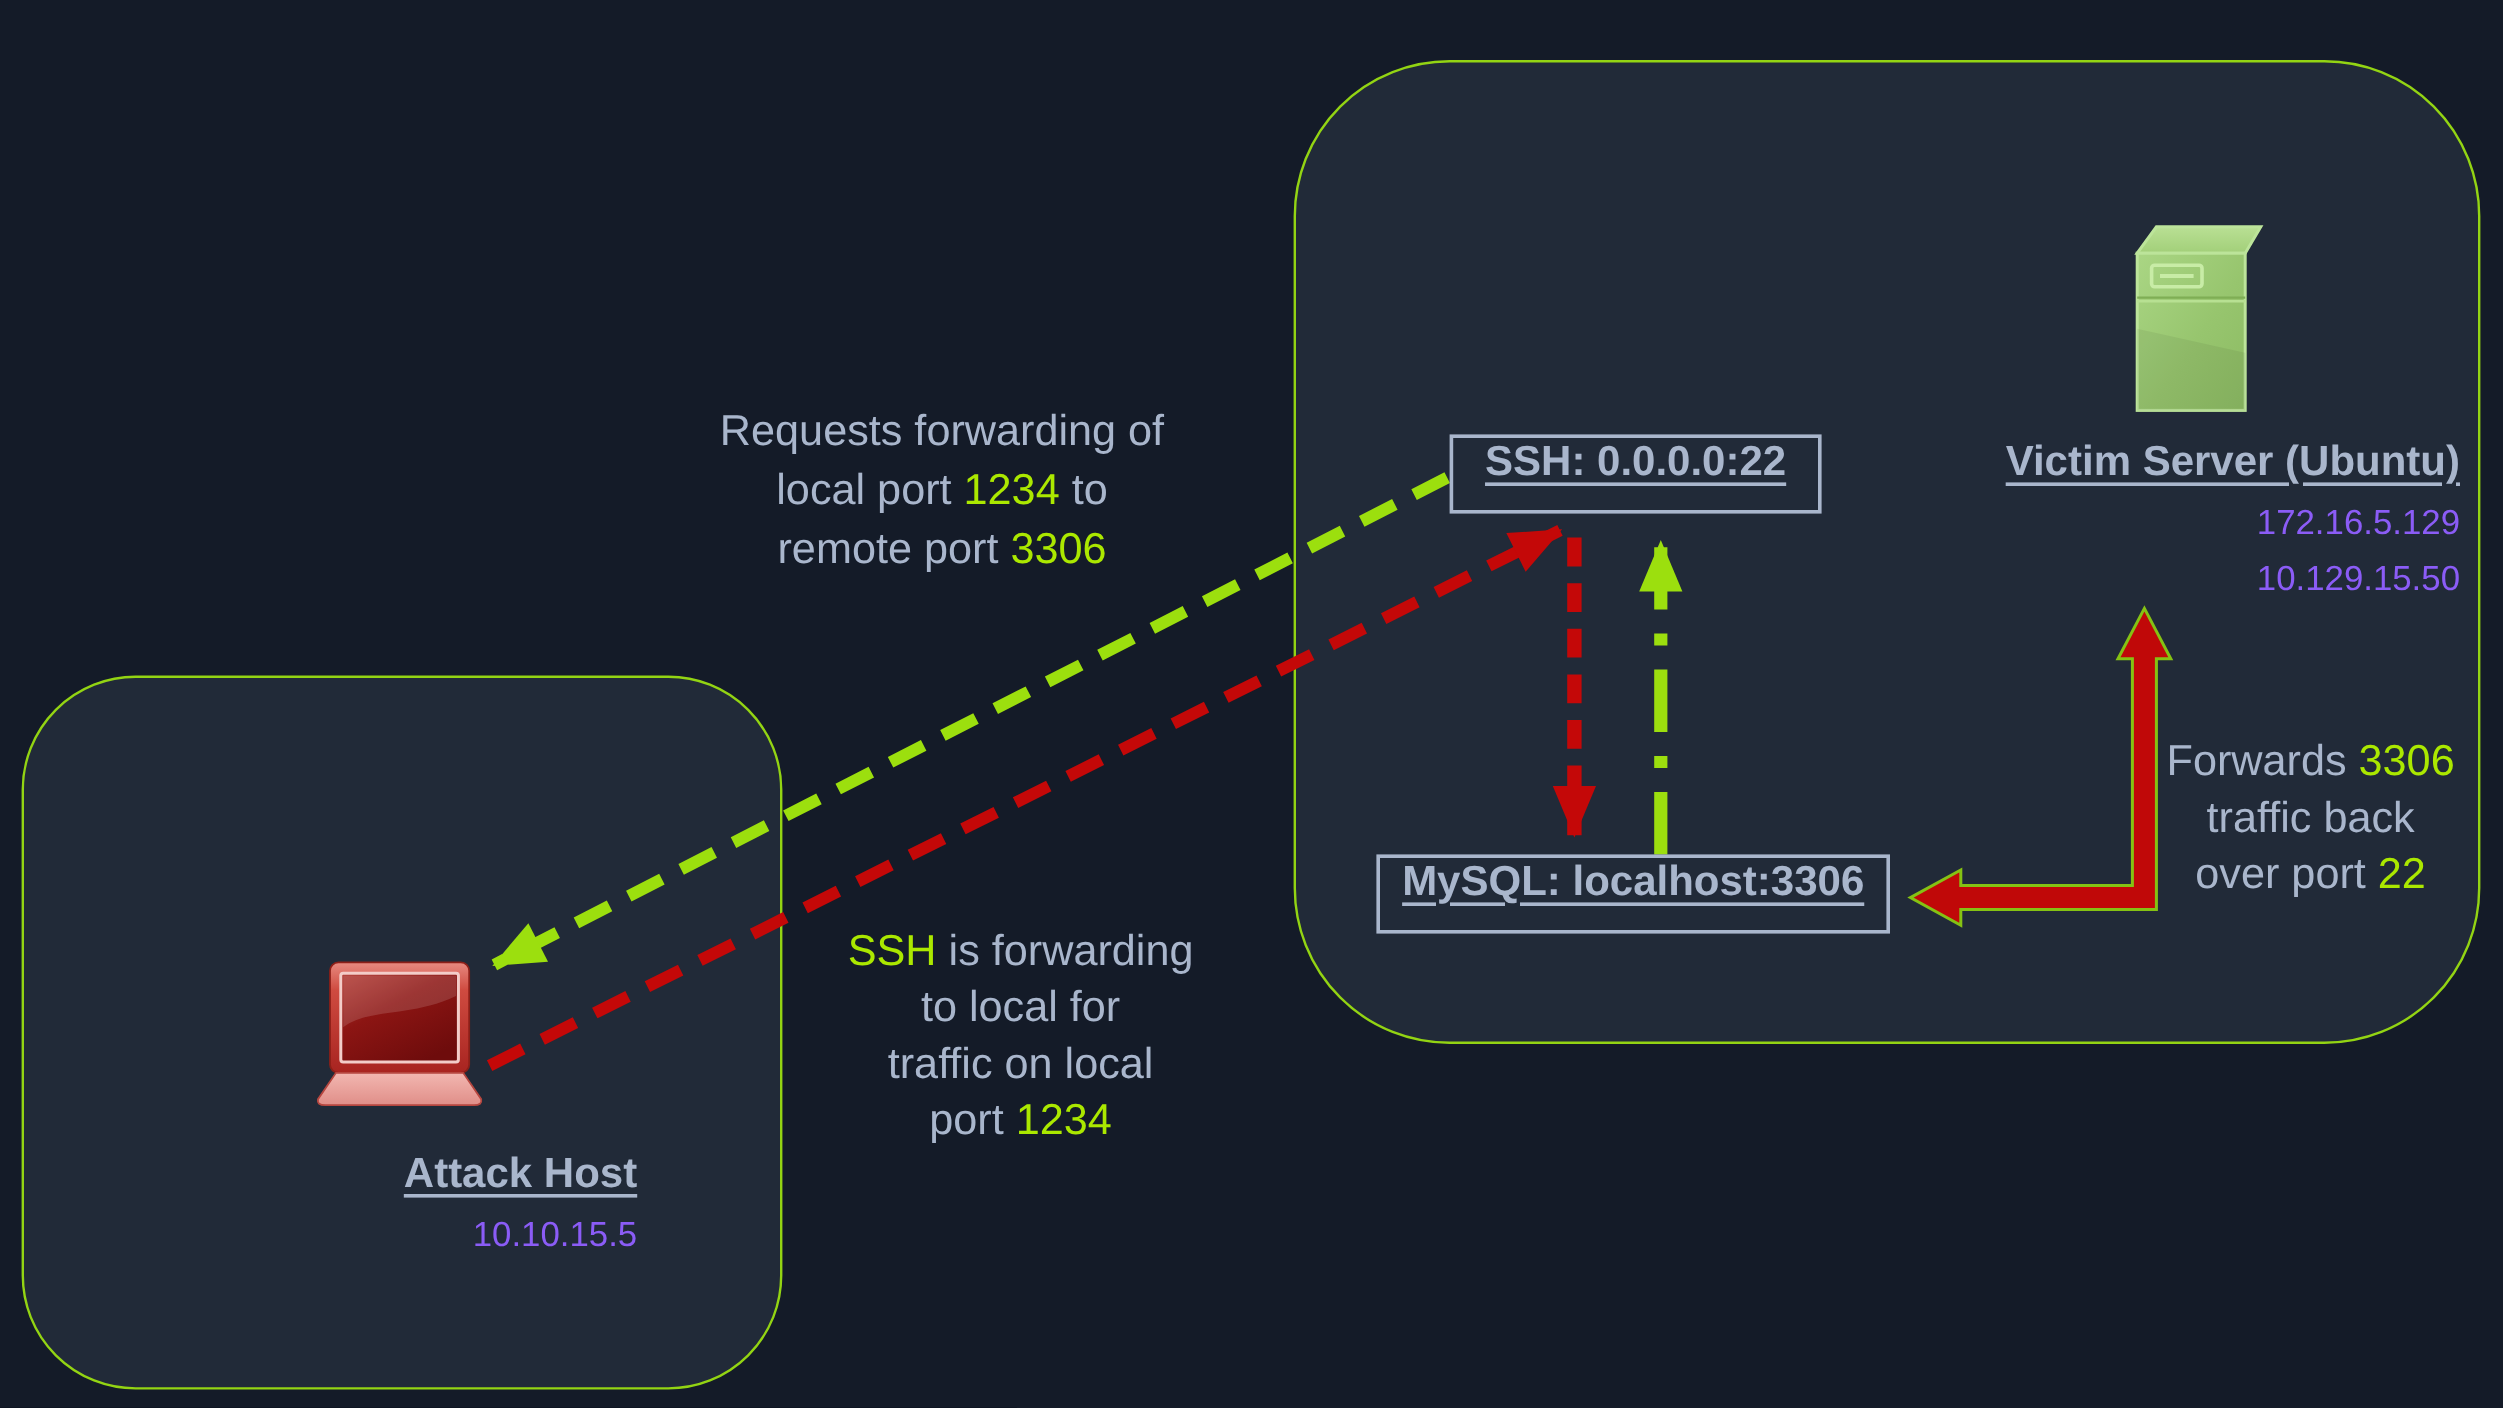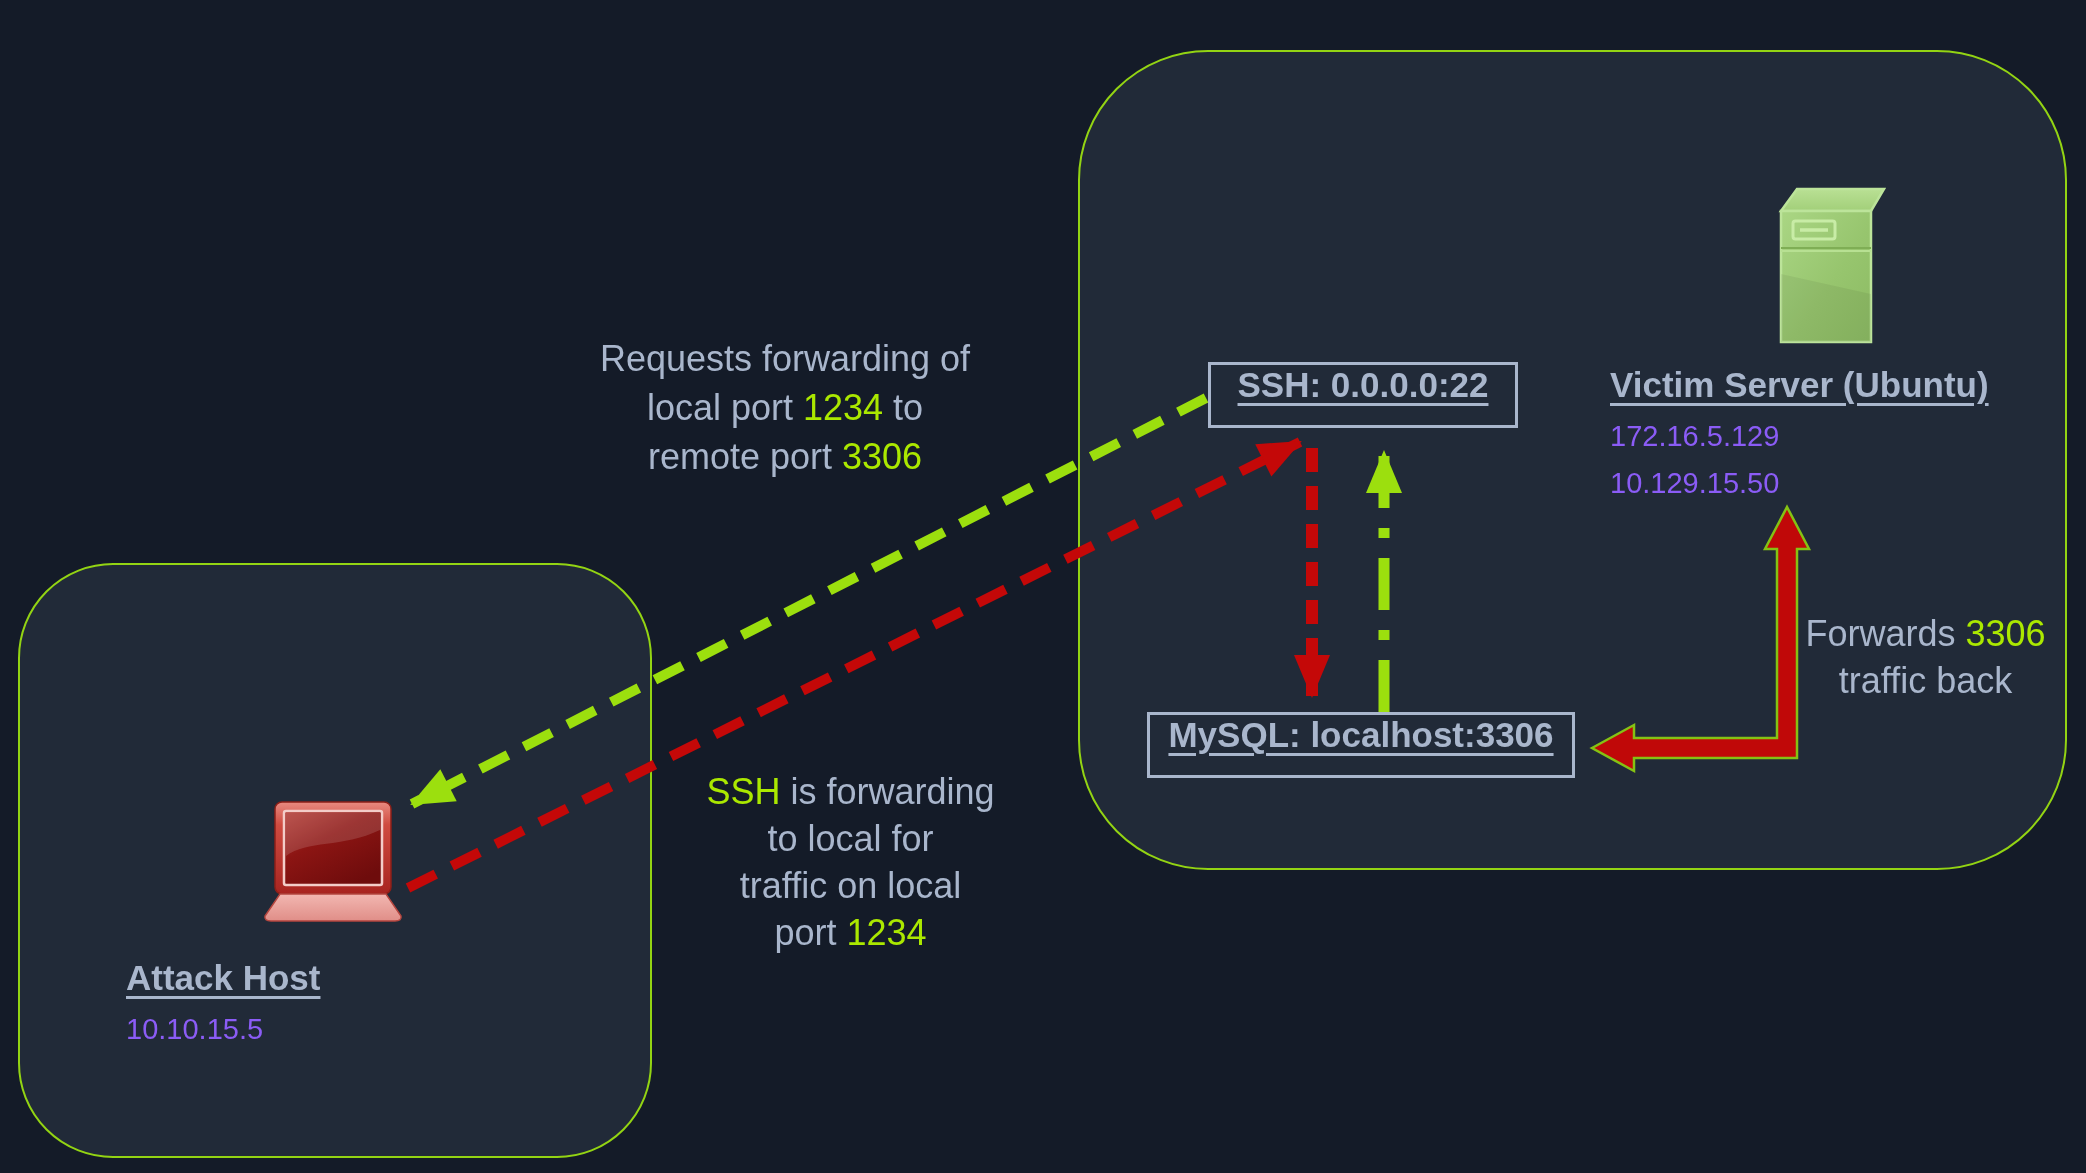--- a/index.html
+++ b/index.html
@@ -26,21 +26,21 @@
     display:flex;justify-content:center;
     background:transparent;
   }
   .svc-box.ssh{left:1208px;top:362px;width:310px;height:66px;}
   .svc-box.mysql{left:1147px;top:712px;width:428px;height:66px;}
   .svc-label{
     font-weight:bold;font-size:35px;color:#a9b6cc;
     text-decoration:underline;text-decoration-thickness:3px;text-underline-offset:6px;
     white-space:nowrap;
   }
-  .node-caption{position:absolute;text-align:left;}
+  .node-caption{position:absolute;text-align:right;}
   .node-title{
     font-weight:bold;font-size:35px;color:#a9b6cc;
     text-decoration:underline;text-decoration-thickness:3px;text-underline-offset:6px;
     margin-bottom:8px;white-space:nowrap;
   }
   .node-ip{font-size:29px;line-height:47px;color:#8b5cf6;white-space:nowrap;}
   .victim-caption{left:1610px;top:365px;width:440px;}
   .attack-caption{left:126px;top:958px;width:405px;}
   .annotation{
     position:absolute;text-align:center;
@@ -121,20 +121,21 @@
 
   <div class="node-caption victim-caption">
     <div class="node-title">Victim Server (Ubuntu)</div>
     <div class="node-ip">172.16.5.129</div>
     <div class="node-ip">10.129.15.50</div>
   </div>
 
   <div class="annotation forwards">
     <div><span>Forwards </span><span class="hl">3306</span></div>
     <div>traffic back</div>
+    <div><span>over port </span><span class="hl">22</span></div>
   </div>
 
   <div class="annotation request">
     <div>Requests forwarding of</div>
     <div><span>local port </span><span class="hl">1234</span><span> to</span></div>
     <div><span>remote port </span><span class="hl">3306</span></div>
   </div>
 
   <div class="annotation listen">
     <div><span class="hl">SSH</span><span> is forwarding</span></div>

